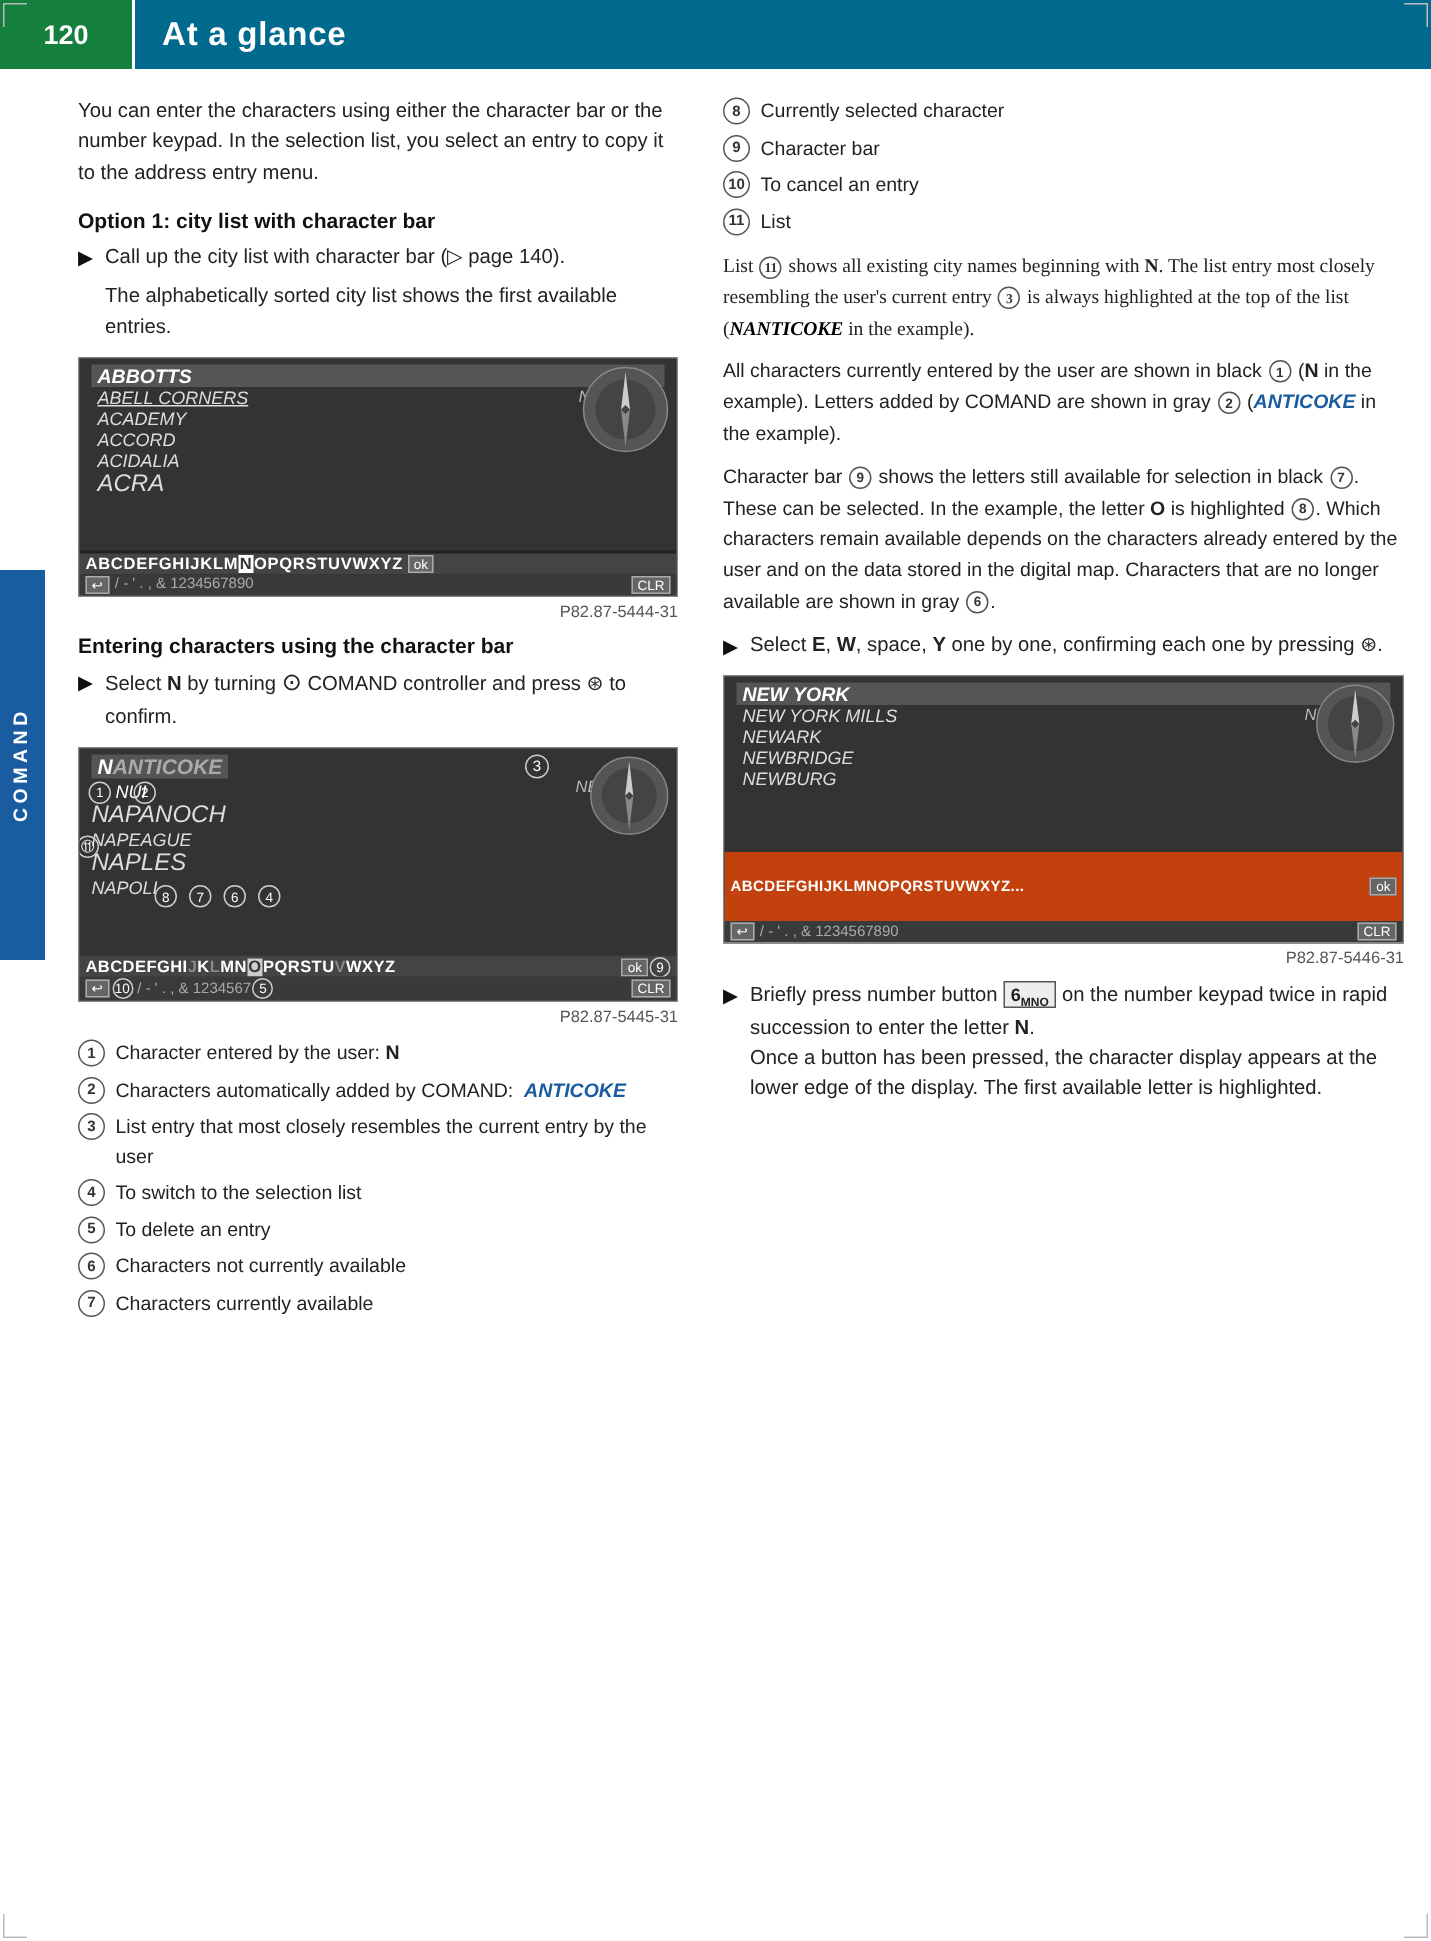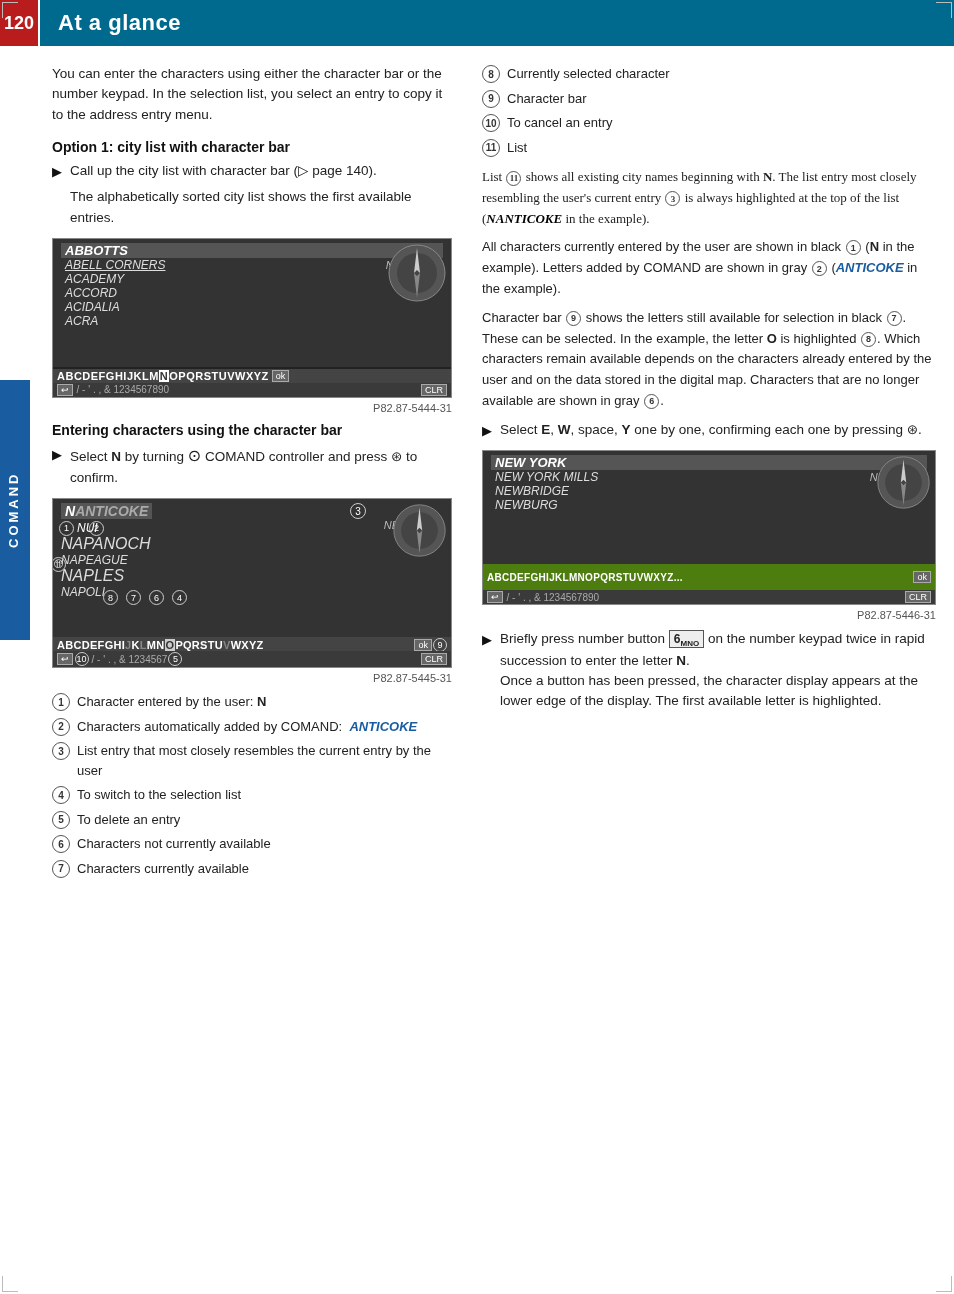--- a/index.html
+++ b/index.html
@@ -19,25 +19,25 @@
     
     .header-bar {
       display: flex;
       align-items: center;
       background: #006a8e;
       color: #fff;
       height: 46px;
       padding-left: 0;
     }
     .page-number-box {
-      background: #b91c1c;
+      background: #15803d;
       color: #fff;
       font-size: 18px;
       font-weight: bold;
-      padding: 0 4px;
+      padding: 0 29px;
       height: 100%;
       display: flex;
       align-items: center;
       border-right: 2px solid #fff;
     }
     .header-title {
       font-size: 22px;
       font-weight: bold;
       color: #fff;
       padding-left: 18px;
@@ -237,21 +237,21 @@
 
       <div class="car-display">
         <div style="position:absolute;top:0;left:0;right:0;bottom:30px;background:#333;overflow:hidden;">
 
           <div style="padding:4px 8px;">
             <div style="color:#fff;font-style:italic;font-weight:bold;font-size:13px;background:#555;padding:0 4px;">ABBOTTS</div>
             <div style="color:#ddd;font-style:italic;font-size:12px;padding:0 4px;text-decoration:underline;">ABELL CORNERS</div>
             <div style="color:#ddd;font-style:italic;font-size:12px;padding:0 4px;">ACADEMY</div>
             <div style="color:#ddd;font-style:italic;font-size:12px;padding:0 4px;">ACCORD</div>
             <div style="color:#ddd;font-style:italic;font-size:12px;padding:0 4px;">ACIDALIA</div>
-            <div style="color:#ddd;font-style:italic;font-size:12px;padding:0 4px;">ACRA</div>
+            <div style="color:#ddd;font-style:italic;font-size:16px;padding:0 4px;">ACRA</div>
           </div>
 
           <div style="position:absolute;right:50px;top:20px;color:#bbb;font-size:11px;font-style:italic;">NE</div>
           <div style="position:absolute;right:4px;top:4px;width:60px;height:60px;">
             <svg width="60" height="60" viewBox="0 0 60 60">
               <circle cx="30" cy="30" r="28" fill="#555" stroke="#888" stroke-width="1"></circle>
               <circle cx="30" cy="30" r="20" fill="#444"></circle>
               <polygon points="30,5 33,30 30,27 27,30" fill="#ccc"></polygon>
               <polygon points="30,55 33,30 30,33 27,30" fill="#888"></polygon>
             </svg>
@@ -403,40 +403,41 @@
       </div>
       <div class="body-text">
         Character bar <span class="inline-circle">9</span> shows the letters still available for selection in black <span class="inline-circle">7</span>. These can be selected. In the example, the letter <b>O</b> is highlighted <span class="inline-circle">8</span>. Which characters remain available depends on the characters already entered by the user and on the data stored in the digital map. Characters that are no longer available are shown in gray <span class="inline-circle">6</span>.
       </div>
 
       <div class="bullet-item">
         <span class="bullet-arrow">▶</span>
         <span class="bullet-text">Select <b>E</b>, <b>W</b>, space, <b>Y</b> one by one, confirming each one by pressing ⊛.</span>
       </div>
 
-      <div class="car-display" style="height:155px;">
+      <div class="car-display" style="height:179px;">
         <div style="position:absolute;top:0;left:0;right:0;bottom:30px;background:#333;overflow:hidden;">
           <div style="padding:4px 8px;">
             <div style="color:#fff;font-style:italic;font-weight:bold;font-size:13px;background:#555;padding:0 4px;">NEW YORK</div>
             <div style="color:#ddd;font-style:italic;font-size:12px;padding:0 4px;">NEW YORK MILLS</div>
+            <div style="color:#ddd;font-style:italic;font-size:12px;padding:0 4px;">NEWARK</div>
             <div style="color:#ddd;font-style:italic;font-size:12px;padding:0 4px;">NEWBRIDGE</div>
             <div style="color:#ddd;font-style:italic;font-size:12px;padding:0 4px;">NEWBURG</div>
           </div>
           <div style="position:absolute;right:50px;top:20px;color:#bbb;font-size:11px;font-style:italic;">NE</div>
           <div style="position:absolute;right:4px;top:4px;width:55px;height:55px;">
             <svg width="55" height="55" viewBox="0 0 60 60">
               <circle cx="30" cy="30" r="28" fill="#555" stroke="#888" stroke-width="1"></circle>
               <circle cx="30" cy="30" r="20" fill="#444"></circle>
               <polygon points="30,5 33,30 30,27 27,30" fill="#ccc"></polygon>
               <polygon points="30,55 33,30 30,33 27,30" fill="#888"></polygon>
             </svg>
           </div>
         </div>
 
-        <div style="position:absolute;bottom:14px;left:0;right:0;background:#4d7c0f;display:flex;align-items:center;padding:7px 4px;">
+        <div style="position:absolute;bottom:14px;left:0;right:0;background:#c2410c;display:flex;align-items:center;padding:17px 4px;">
           <span style="color:#fff;font-size:10px;font-weight:bold;letter-spacing:0.3px;">ABCDEFGHIJKLMNOPQRSTUVWXYZ...</span>
           <span style="background:#666;color:#fff;font-size:9px;padding:0 3px;margin-left:auto;border:1px solid #aaa;">ok</span>
         </div>
 
         <div style="position:absolute;bottom:0;left:0;right:0;background:#3a3a3a;display:flex;align-items:center;padding:1px 4px;">
           <span style="background:#666;color:#fff;font-size:9px;padding:0 3px;border:1px solid #aaa;margin-right:4px;">↩</span>
           <span style="color:#aaa;font-size:10px;">/ - ' . , &amp; 1234567890</span>
           <span style="background:#666;color:#fff;font-size:9px;padding:0 3px;margin-left:auto;border:1px solid #aaa;">CLR</span>
         </div>
       </div>

